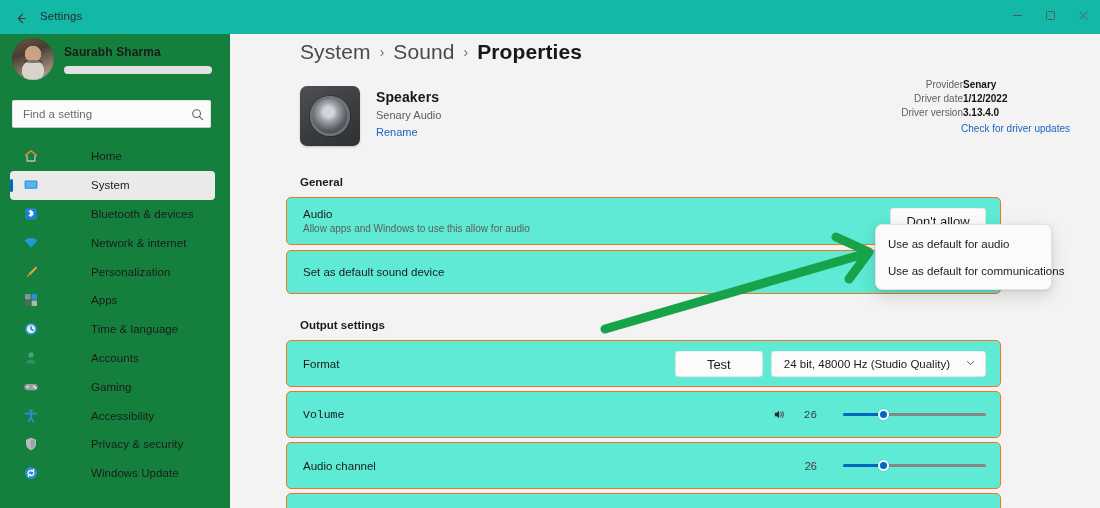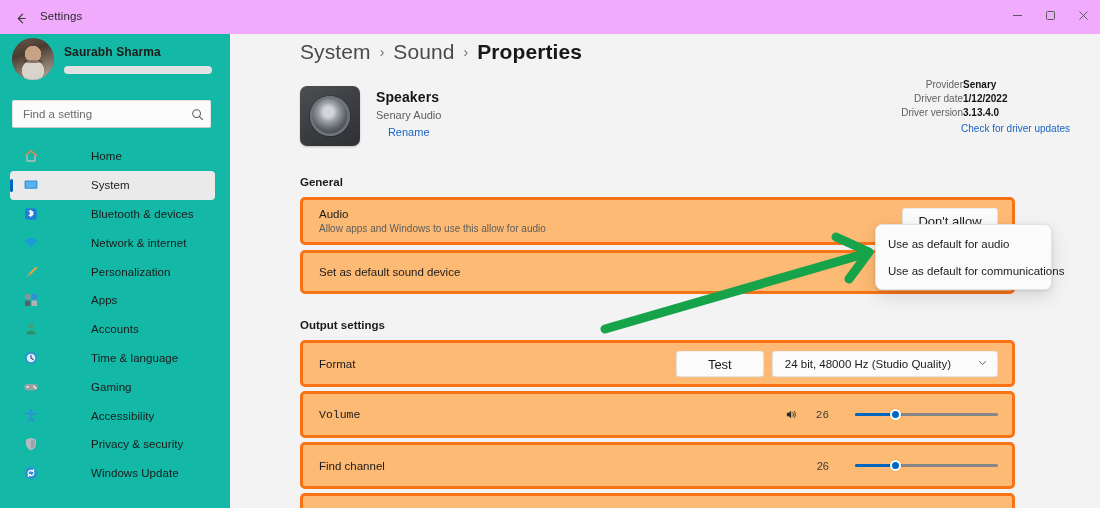--- a/index.html
+++ b/index.html
@@ -9,41 +9,41 @@
     font-family: "Liberation Sans", sans-serif;
     background: #f3f3f3;
     color: #1b1b1b;
     -webkit-font-smoothing: antialiased;
   }
   .app { position: relative; width: 1100px; height: 508px; background: #f3f3f3; }
 
   
   .titlebar {
     position: absolute; top: 0; left: 0; width: 1100px; height: 34px;
-    background: #f0abfc;
+    background: #14b8a6;
   }
   .back-btn {
     position: absolute; left: 8px; top: 7px; width: 26px; height: 22px;
     display: flex; align-items: center; justify-content: center;
     border-radius: 4px; color: #3a3a3a;
   }
   .back-btn svg { display:block; }
   .title-label {
     position: absolute; left: 40px; top: 10px;
     font-size: 11.5px; color: #2b2b2b; letter-spacing: .1px;
   }
   .wincontrols { position: absolute; right: 0; top: 0; height: 30px; display: flex; }
   .wc {
     width: 33px; height: 30px; display: flex; align-items: center; justify-content: center;
     color: #5a5a5a; font-size: 11px;
   }
   .wc svg { display:block; }
 
   
-  .sidebar { position: absolute; left: 0; top: 34px; width: 230px; height: 474px; background: #14b8a6; padding-left: 12px; }
+  .sidebar { position: absolute; left: 0; top: 34px; width: 230px; height: 474px; background: #15803d; padding-left: 12px; }
 
   .account { position: absolute; left: 12px; top: 4px; display: flex; align-items: center; }
   .avatar {
     width: 42px; height: 42px; border-radius: 50%;
     background:
       radial-gradient(circle at 50% 78%, #d9d3cc 0 28%, rgba(217,211,204,0) 29%),
       radial-gradient(circle at 50% 38%, #c9a183 0 24%, rgba(201,161,131,0) 25%),
       linear-gradient(160deg, #6b5a4a 0%, #4a3c31 35%, #8b7d6e 70%, #b9b2a8 100%);
     box-shadow: inset 0 0 0 1px rgba(0,0,0,.08);
     overflow: hidden; position: relative;
@@ -99,56 +99,56 @@
     box-shadow: 0 1px 2px rgba(0,0,0,.22);
   }
   .cone {
     width: 40px; height: 40px; border-radius: 50%;
     background: radial-gradient(circle at 46% 40%, #d2d6da 0 16%, #9aa0a6 30%, #5b6066 55%, #43474c 72%, #3a3d42 100%);
     box-shadow: inset 0 0 0 2.5px #6e747a, 0 0 0 1px rgba(0,0,0,.2);
   }
   .device-text { margin-left: 16px; padding-top: 3px; }
   .device-name { font-size: 14px; font-weight: bold; color: #151515; letter-spacing: .1px; }
   .device-sub { font-size: 11px; color: #5d5d5d; margin-top: 4px; }
-  .device-rename { font-size: 11px; color: #1a63c4; margin-top: 5px; text-align: center; }
+  .device-rename { font-size: 11px; color: #1a63c4; margin-top: 5px; }
 
   .driverinfo { position: absolute; right: 30px; top: 44px; width: 175px; text-align: right; }
   .dinfo-row { display: flex; font-size: 10px; line-height: 14px; margin-bottom: 0px; }
   .dinfo-k { width: 68px; color: #606060; }
   .dinfo-v { color: #141414; font-weight: bold; }
   .dinfo-link { font-size: 10px; color: #1a63c4; margin-top: 3px; }
 
   .section-head {
     position: absolute; left: 70px; font-size: 11.5px; font-weight: bold; color: #1b1b1b;
   }
 
   .card {
-    position: absolute; left: 70px; width: 715px;
-    background: #fdba74; border: 3px solid #f97316; border-radius: 5px;
+    position: absolute; left: 56px; width: 715px;
+    background: #5eead4; border: 1px solid #f97316; border-radius: 5px;
   }
   .card-row {
     position: relative; height: 100%; display: flex; align-items: center;
     padding: 0 16px;
   }
   .row-title { font-size: 11.5px; color: #1b1b1b; }
   .row-sub { font-size: 10px; color: #5d5d5d; margin-top: 3px; }
   .row-right { position: absolute; right: 14px; top: 50%; transform: translateY(-50%); display: flex; align-items: center; }
 
   .btn {
     height: 27px; min-width: 88px; padding: 0 14px;
     background: #fbfbfb; border: 1px solid #e0e0e0; border-bottom-color: #cfcfcf;
     border-radius: 4px; font-size: 13px; color: #1b1b1b;
     display: flex; align-items: center; justify-content: center;
     font-family: "Liberation Sans", sans-serif;
   }
   .btn.wide { min-width: 96px; }
   .combo {
     height: 27px; padding: 0 10px 0 12px; background: #fbfbfb;
     border: 1px solid #e0e0e0; border-bottom-color: #cfcfcf; border-radius: 4px;
-    font-size: 11.5px; color: #1b1b1b; display: flex; align-items: center; gap: 27px;
+    font-size: 11.5px; color: #1b1b1b; display: flex; align-items: center; gap: 16px;
   }
   .combo .chev { color: #4a4a4a; font-size: 9px; }
 
   
   .slider-wrap { display: flex; align-items: center; }
   .spk-ico { color: #2b2b2b; margin-right: 11px; display:flex; }
   .slider-val { font-size: 11px; color: #3c3c3c; width: 20px; text-align: right; margin-right: 26px; }
   .slider { position: relative; width: 143px; height: 16px; display: flex; align-items: center; }
   .track { position: absolute; left: 0; right: 0; height: 3px; border-radius: 2px; background: #868686; }
   .track-fill { position: absolute; left: 0; height: 3px; border-radius: 2px; background: #0067c0; }
@@ -284,36 +284,36 @@
             <rect x="2" y="8.6" width="5.4" height="5.4" rx=".6" fill="#5c6166"></rect>
             <rect x="8.6" y="8.6" width="5.4" height="5.4" rx=".6" fill="#aeb3b8"></rect>
           </svg>
         </span>
         <span class="nav-label">Apps</span>
       </div>
 
       <div class="navitem">
         <span class="nav-ico">
           <svg width="16" height="16" viewBox="0 0 16 16">
-            <circle cx="8" cy="5" r="2.7" fill="#3fa37a"></circle>
-            <path d="M3.2 13.4c0-2.5 2.2-4 4.8-4s4.8 1.5 4.8 4H3.2z" fill="#2f8f68"></path>
-          </svg>
-        </span>
-        <span class="nav-label">Accounts</span>
-      </div>
-
-      <div class="navitem">
-        <span class="nav-ico">
-          <svg width="16" height="16" viewBox="0 0 16 16">
             <circle cx="8" cy="8" r="6" fill="#2d8fd6"></circle>
             <circle cx="8" cy="8" r="4.3" fill="#d9eefb"></circle>
             <path d="M8 5.2V8l2.1 1.5" stroke="#26506e" stroke-width="1.1" fill="none" stroke-linecap="round"></path>
           </svg>
         </span>
         <span class="nav-label">Time &amp; language</span>
+      </div>
+
+      <div class="navitem">
+        <span class="nav-ico">
+          <svg width="16" height="16" viewBox="0 0 16 16">
+            <circle cx="8" cy="5" r="2.7" fill="#3fa37a"></circle>
+            <path d="M3.2 13.4c0-2.5 2.2-4 4.8-4s4.8 1.5 4.8 4H3.2z" fill="#2f8f68"></path>
+          </svg>
+        </span>
+        <span class="nav-label">Accounts</span>
       </div>
 
       <div class="navitem">
         <span class="nav-ico">
           <svg width="16" height="16" viewBox="0 0 16 16">
             <rect x="1.4" y="5" width="13.2" height="6.2" rx="3.1" fill="#9aa0a6"></rect>
             <rect x="3.4" y="7.3" width="2.5" height="1.2" rx=".6" fill="#fff"></rect>
             <circle cx="11" cy="7.7" r=".85" fill="#fff"></circle>
             <circle cx="12.6" cy="8.9" r=".85" fill="#fff"></circle>
           </svg>
@@ -449,21 +449,21 @@
               <span class="track-fill" style="width:40px;"></span>
               <span class="thumb" style="left:35px;"></span>
             </span>
           </div>
         </div>
       </div>
     </div>
 
     <div class="card" style="top:408px; height:47px;">
       <div class="card-row">
-        <div class="row-title">Find channel</div>
+        <div class="row-title">Audio channel</div>
         <div class="row-right">
           <div class="slider-wrap">
             <span class="slider-val">26</span>
             <span class="slider">
               <span class="track"></span>
               <span class="track-fill" style="width:40px;"></span>
               <span class="thumb" style="left:35px;"></span>
             </span>
           </div>
         </div>

